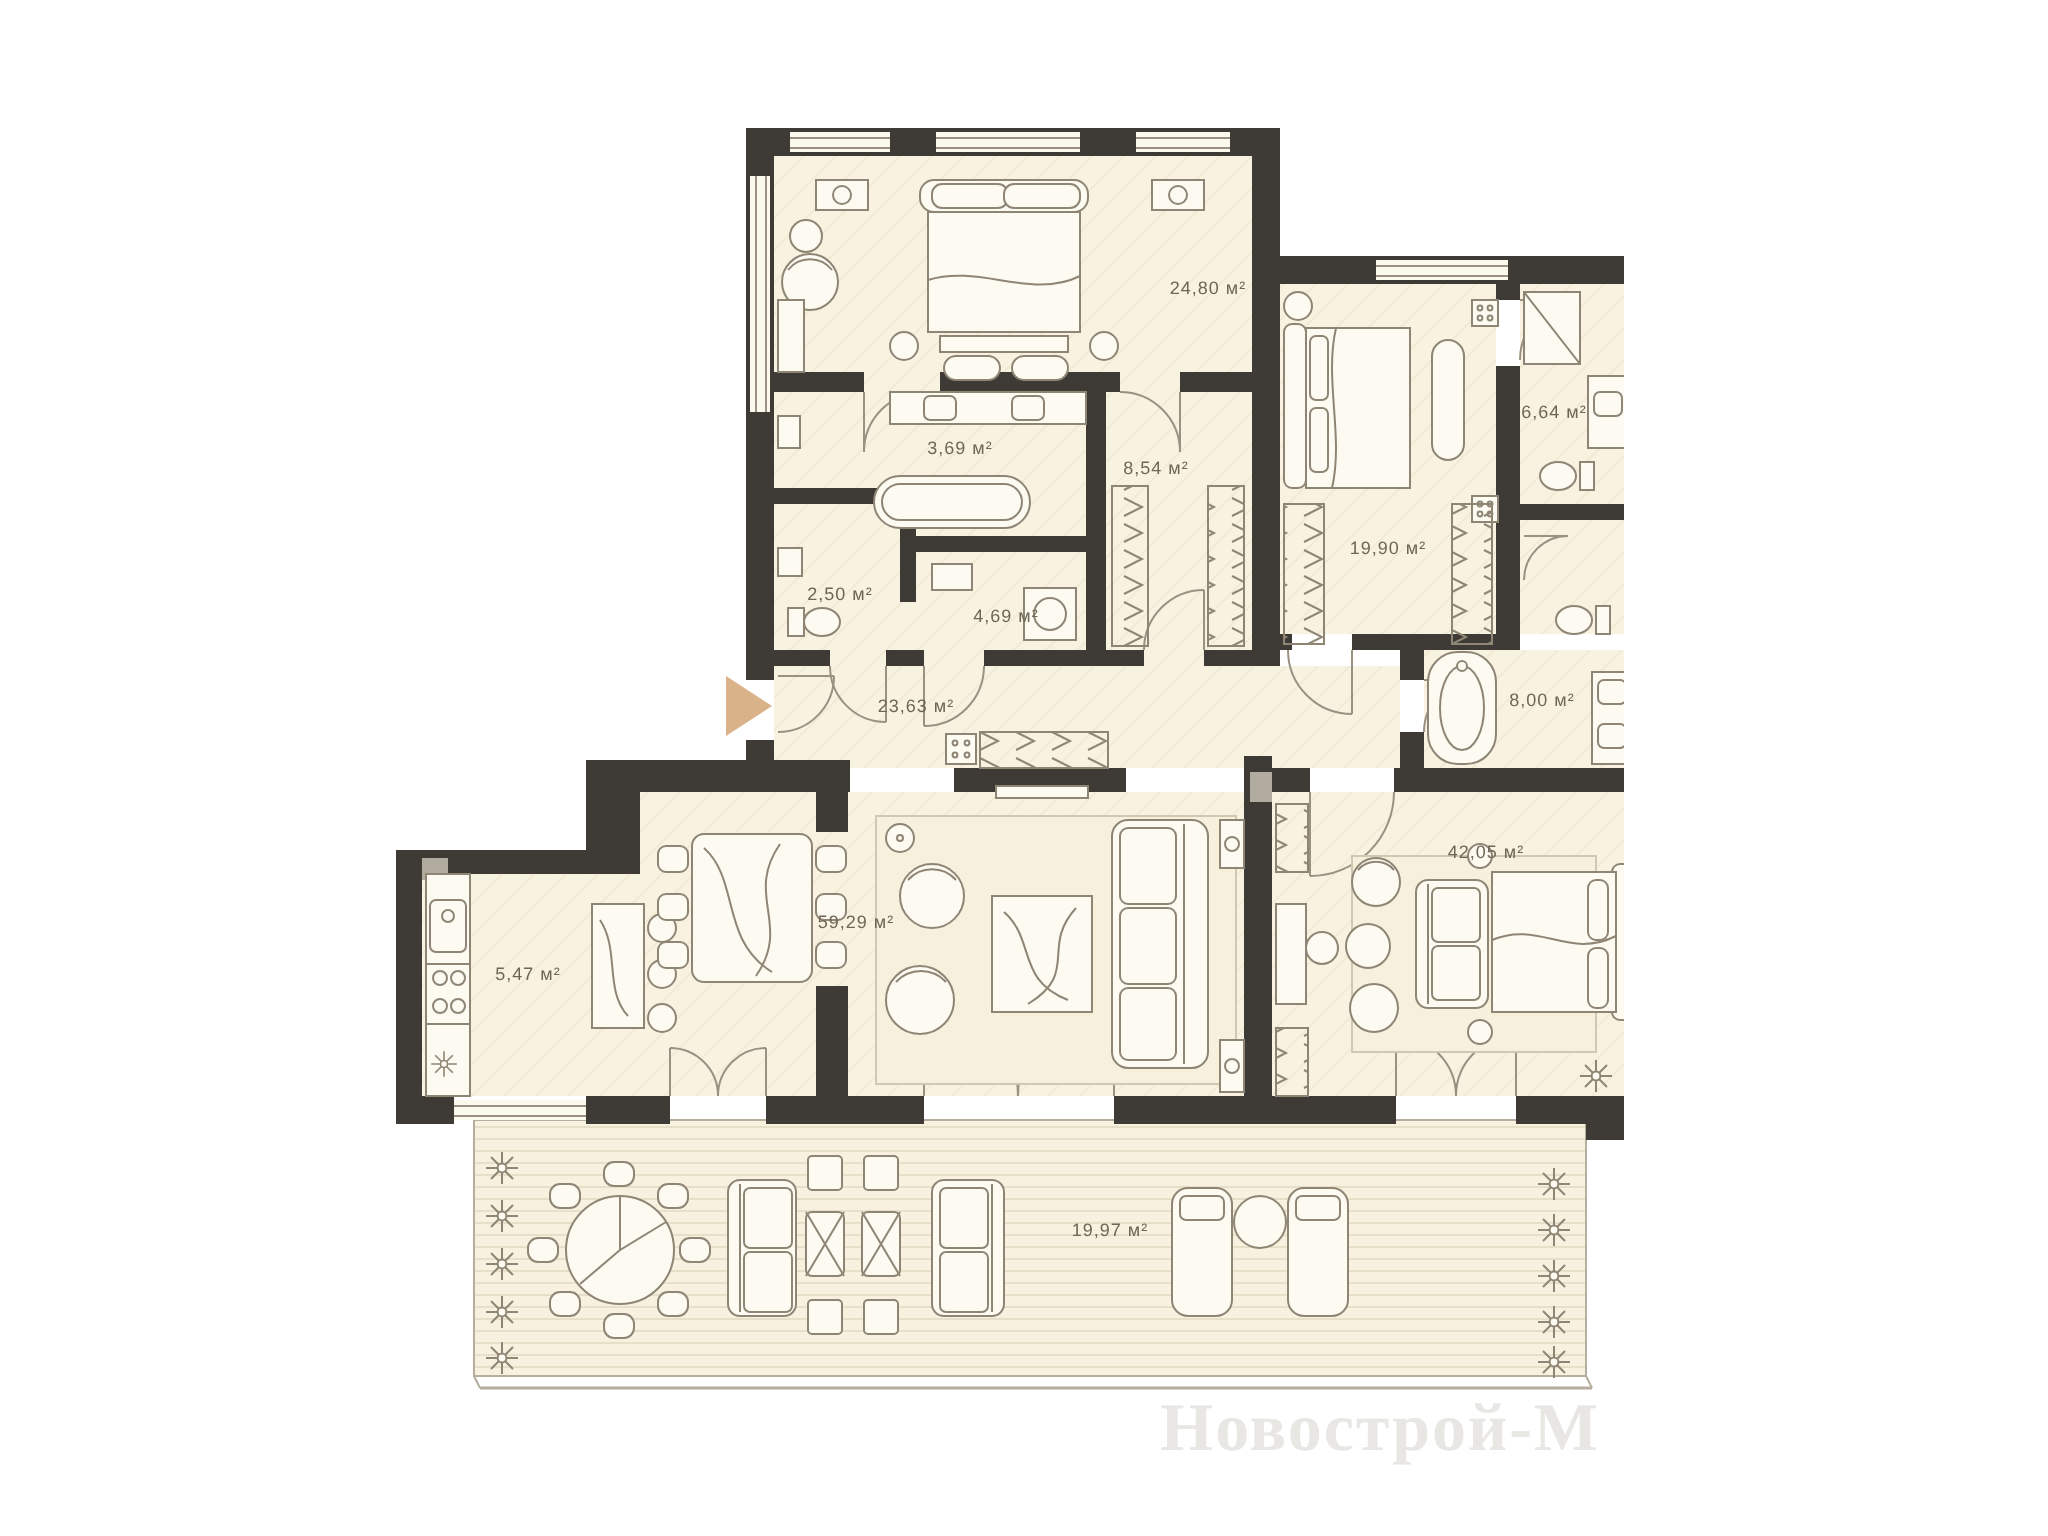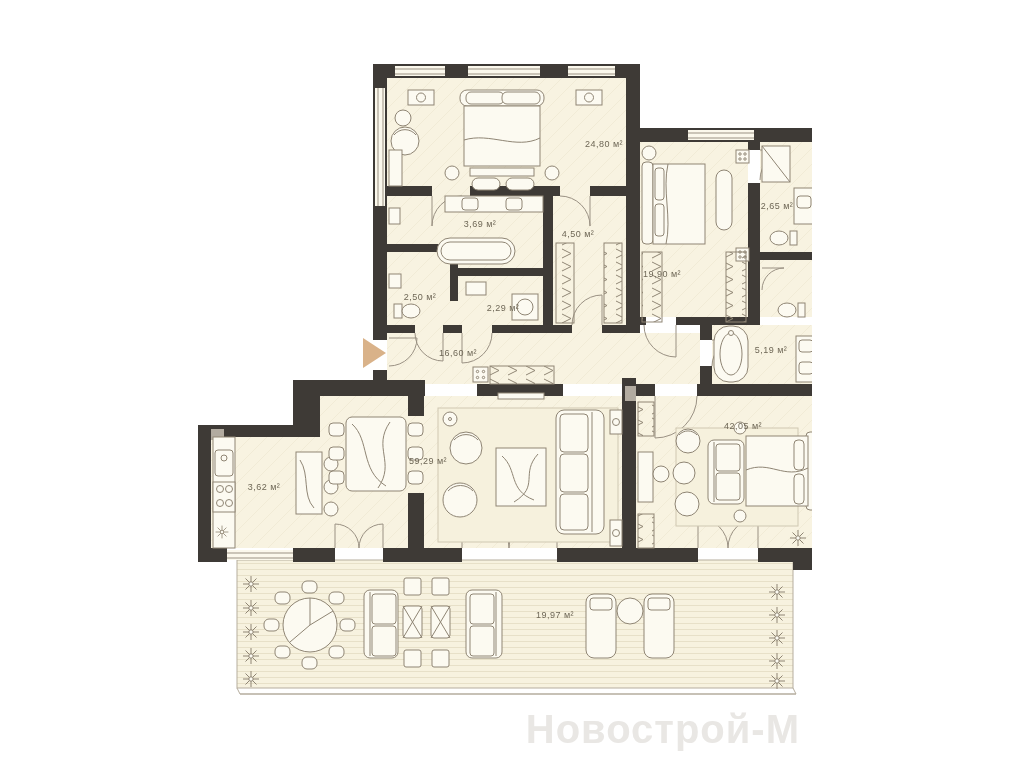--- a/index.html
+++ b/index.html
@@ -1,22 +1,22 @@
 <!DOCTYPE html>
 <html><head>
 <meta charset="utf-8">
 <style>
   html,body{margin:0;padding:0;background:#ffffff;}
   .stage{position:relative;width:812px;height:768px;background:#ffffff;overflow:hidden;
          font-family:"Liberation Sans",sans-serif;}
   .stage svg{position:absolute;left:0;top:0;}
   .lbl{position:absolute;transform:translate(-50%,-50%);font-size:9px;letter-spacing:.5px;
        color:#6e6756;white-space:nowrap;}
-  .watermark{position:absolute;right:12px;bottom:16px;font-size:40px;font-weight:bold;
-       color:#e9e7e4;letter-spacing:1px;}
+  .watermark{position:absolute;right:12px;bottom:34px;font-size:34px;font-weight:bold;
+       color:#e9e7e4;letter-spacing:1px;font-family:Liberation Serif, serif;}
 </style>
 </head>
 <body>
 
 <div class="stage">
 
 <svg width="1024" height="768" viewBox="0 0 1024 768">
   <defs>
     <pattern id="flr" patternUnits="userSpaceOnUse" width="16" height="16">
       <rect width="16" height="16" fill="#f8f3e1"></rect>
@@ -374,27 +374,27 @@
     <use href="#plant" transform="translate(777,681)"></use>
     <use href="#plant" transform="translate(798,538)"></use>
     <use href="#plant" transform="translate(222,532) scale(0.8)"></use>
   </g>
 
   <polygon points="363,338 386,353 363,368" fill="#d9b289"></polygon>
 </svg>
 
 <span class="lbl" style="left:604px;top:144px">24,80 м²</span>
 <span class="lbl" style="left:480px;top:224px">3,69 м²</span>
-<span class="lbl" style="left:578px;top:234px">4,50 м²</span>
+<span class="lbl" style="left:578px;top:234px">8,54 м²</span>
 <span class="lbl" style="left:420px;top:297px">2,50 м²</span>
-<span class="lbl" style="left:503px;top:308px">2,29 м²</span>
-<span class="lbl" style="left:662px;top:274px">19,90 м²</span>
-<span class="lbl" style="left:777px;top:206px">2,65 м²</span>
-<span class="lbl" style="left:771px;top:350px">5,19 м²</span>
-<span class="lbl" style="left:458px;top:353px">16,60 м²</span>
+<span class="lbl" style="left:503px;top:308px">4,69 м²</span>
+<span class="lbl" style="left:694px;top:274px">19,90 м²</span>
+<span class="lbl" style="left:777px;top:206px">6,64 м²</span>
+<span class="lbl" style="left:771px;top:350px">8,00 м²</span>
+<span class="lbl" style="left:458px;top:353px">23,63 м²</span>
 <span class="lbl" style="left:428px;top:461px">59,29 м²</span>
-<span class="lbl" style="left:264px;top:487px">3,62 м²</span>
+<span class="lbl" style="left:264px;top:487px">5,47 м²</span>
 <span class="lbl" style="left:743px;top:426px">42,05 м²</span>
 <span class="lbl" style="left:555px;top:615px">19,97 м²</span>
 
 <div class="watermark">Новострой-М</div>
 
 </div>
 
 </body></html>

